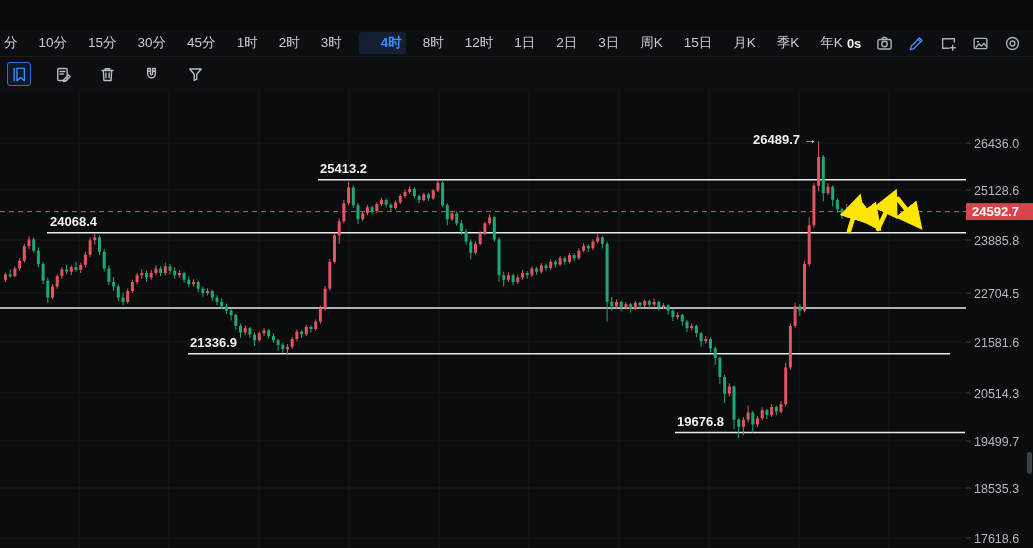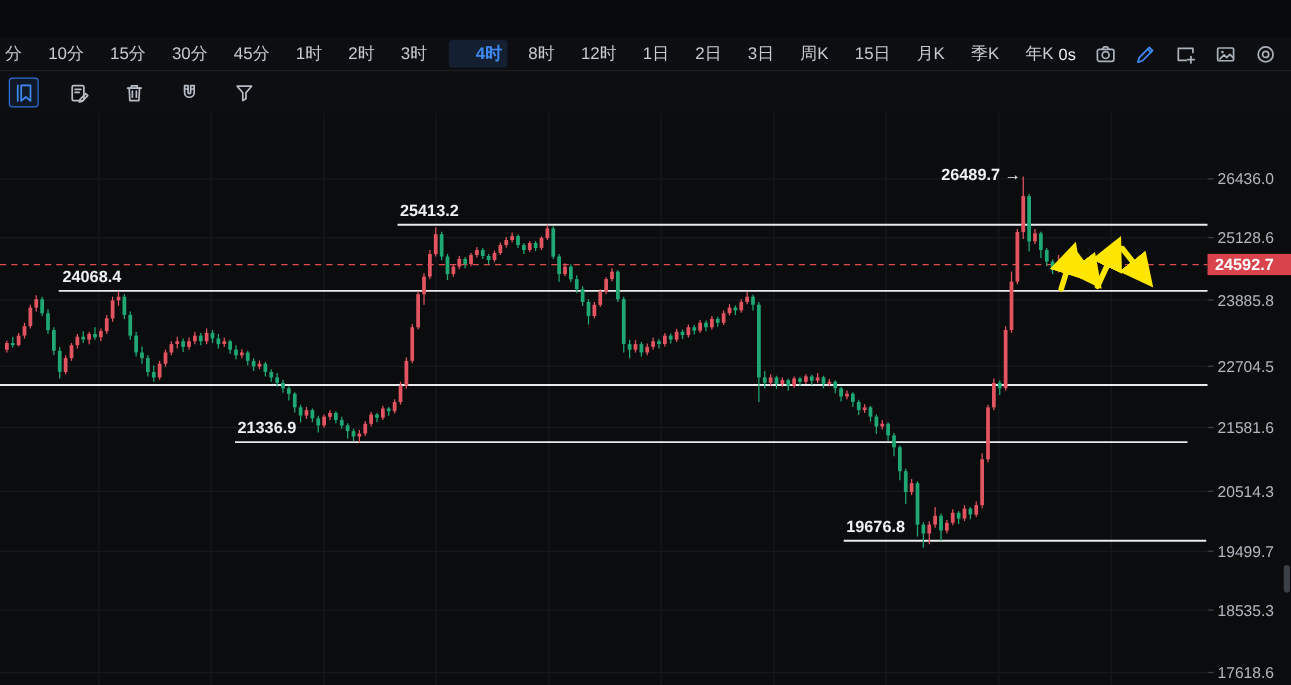--- a/index.html
+++ b/index.html
@@ -4,21 +4,21 @@
 <style>
   html,body{margin:0;padding:0;background:#000;}
   .app{position:relative;width:1033px;height:548px;background:#0b0c0e;overflow:hidden;
        font-family:"Liberation Sans",sans-serif;-webkit-font-smoothing:antialiased;}
   .topstrip{position:absolute;left:0;top:0;width:100%;height:30px;background:#08090b;}
   .tfbar{position:absolute;left:0;top:30px;width:100%;height:27px;background:#0d0e11;
          border-bottom:1px solid #1b1e23;display:flex;align-items:center;box-sizing:border-box;}
   .tfgroup{display:flex;align-items:center;gap:13px;margin-left:0;}
   .tf{color:#c6ccd4;font-size:13.5px;cursor:pointer;white-space:nowrap;padding:2px 4px;border-radius:3px;}
   .tf.active{color:#3f8cf7;background:rgba(63,140,247,.14);font-weight:700;padding-left:22px;}
-  .countdown{margin-left:auto;margin-right:2px;color:#eef1f4;font-weight:400;font-size:13px;}
+  .countdown{margin-left:auto;margin-right:2px;color:#eef1f4;font-weight:700;font-size:13px;}
   .tbicons{display:flex;align-items:center;gap:15px;margin-left:13px;}
   .tbi{width:17px;height:17px;color:#a9b1bb;display:inline-flex;cursor:pointer;}
   .tbi svg{width:100%;height:100%;}
   .tbi.blue{color:#3f8cf7;}
   .vdiv{width:1px;height:16px;background:#2a2e35;margin:0 10px 0 12px;}
   .drawbar{position:absolute;left:0;top:58px;width:100%;height:32px;background:#0d0e11;
            display:flex;align-items:center;gap:20px;padding-left:7px;box-sizing:border-box;}
   .dtool{width:24px;height:24px;display:flex;align-items:center;justify-content:center;
          color:#b7bdc6;cursor:pointer;border-radius:3px;}
   .dtool svg{width:17px;height:17px;}

